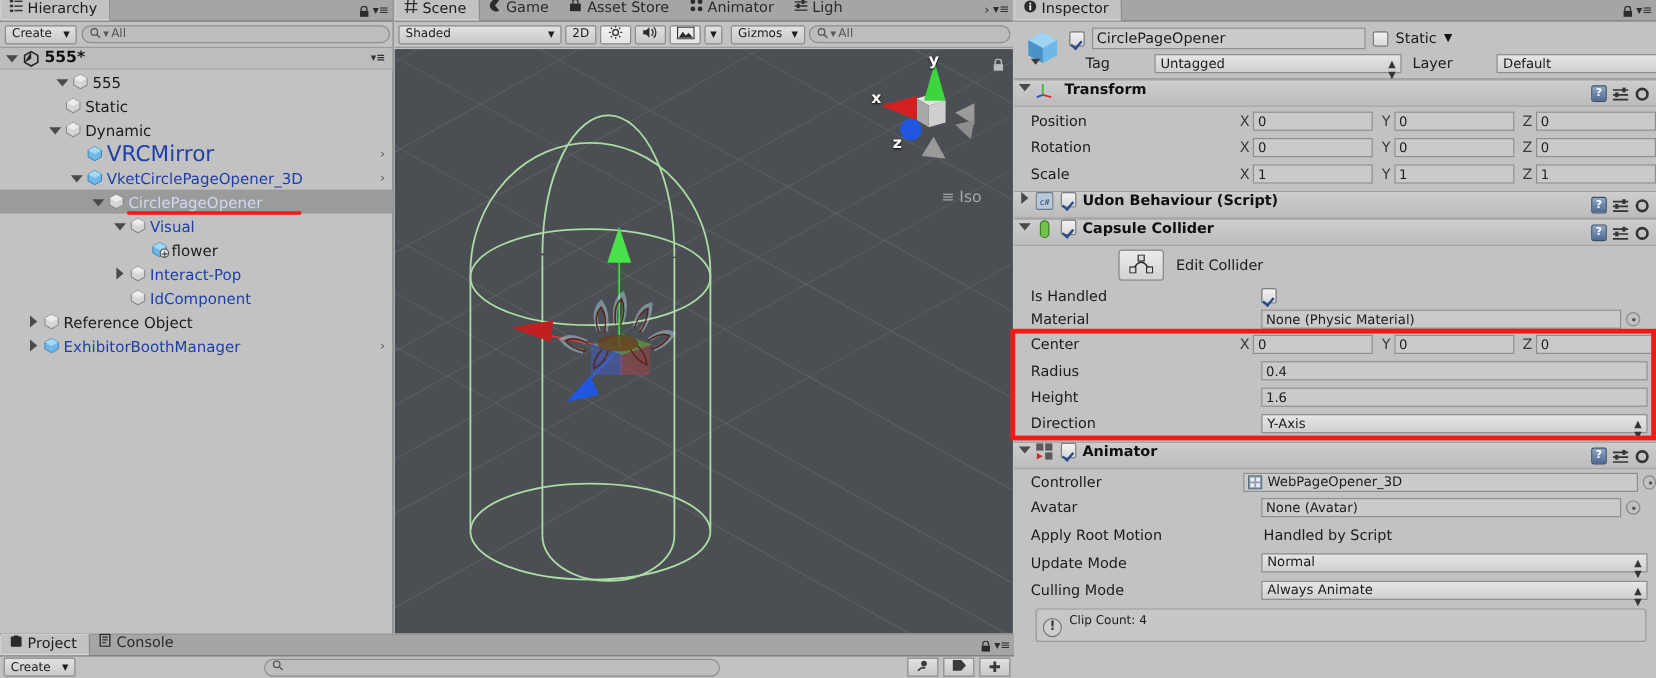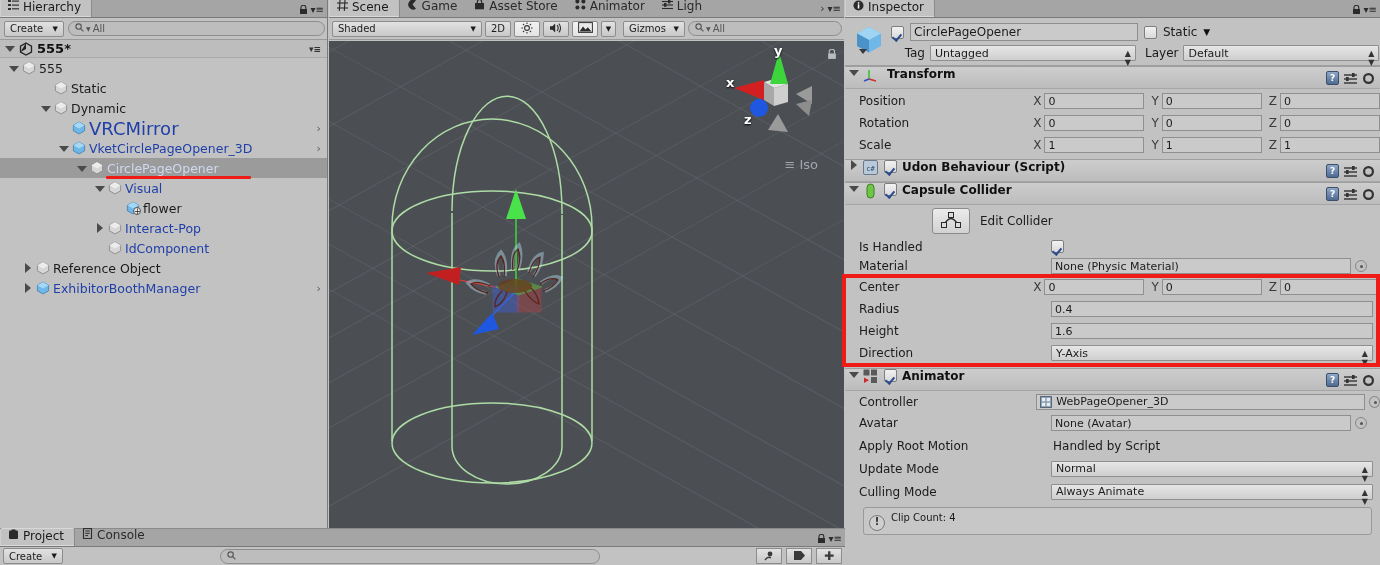--- a/index.html
+++ b/index.html
@@ -112,21 +112,21 @@
   .row { display:flex; align-items:center; height:22px; }
   .lbl { font-size:12px; color:#1b1b1b; }
   .field {
     background:#cacaca; border:1px solid #8f8f8f;
     height:16px; display:flex; align-items:center; padding:0 3px;
     font-size:11px; color:#1b1b1b; overflow:hidden; white-space:nowrap;
   }
   .popup {
     background:linear-gradient(#e6e6e6,#cfcfcf); border:1px solid #8f8f8f;
     height:16px; display:flex; align-items:center; padding:0 4px;
-    font-size:11px; color:#1b1b1b; position:relative; border-radius:1px;
+    font-size:11px; color:#1b1b1b; position:relative; border-radius:1px;margin-left:32px;
   }
   .popup .ud { position:absolute; right:4px; top:3px; font-size:8px; line-height:9px; color:#333; }
   .cbox {
     width:13px; height:13px; background:linear-gradient(#f2f2f2,#d9d9d9);
     border:1px solid #7e7e7e; border-radius:2px; position:relative; flex:none;
   }
   .cbox.checked::after {
     content:""; position:absolute; left:2px; top:5px; width:4px; height:7px;
     border:solid #2c4c8c; border-width:0 2px 2px 0; transform:rotate(40deg);
   }
@@ -224,21 +224,21 @@
         <svg width="14" height="14" viewBox="0 0 14 14">
             <polygon points="7,1 12.5,4.2 12.5,10 7,13 1.5,10 1.5,4.2" fill="none" stroke="#222" stroke-width="1.3"></polygon>
             <polygon points="7,1 7,7 1.5,10" fill="#222"></polygon>
           </svg>
       </span>
       <span style="font-size:13px;">555*</span>
       <span style="position:absolute;right:6px;font-size:9px;color:#333;">▾≡</span>
     </div>
 
     <div class="htree" id="htree">
-        <div class="hrow" style="padding-left: 8px;">
+        <div class="hrow" style="padding-left: 22px; margin-left: 24px;">
           <span class="arrow down"></span>
           <span class="cube"><svg width="14" height="14" viewBox="0 0 14 14">
               <polygon points="7,1 12.6,4.2 12.6,9.8 7,13 1.4,9.8 1.4,4.2" fill="#d6d6d6" stroke="#8a8a8a" stroke-width="0.9"></polygon>
               <polygon points="7,1 12.6,4.2 7,7.4 1.4,4.2" fill="#ececec"></polygon>
             </svg></span>
           <span class="hlabel dark" style="font-size: 12.5px;">555</span>
         </div>
         <div class="hrow" style="padding-left: 40px;">
           <span class="arrow"></span>
           <span class="cube"><svg width="14" height="14" viewBox="0 0 14 14">
@@ -381,21 +381,21 @@
             </svg></span>
           <span style="font-size: 12px;">Ligh</span>
         </div>
         <div class="tabbar-right">
         <span style="font-size:11px;color:#333;">›</span>
         <span style="font-size:10px;color:#2b2b2b;">▾≡</span>
       </div>
     </div>
 
     <div class="toolbar" style="gap:3px;padding-left:3px;">
-      <div class="tbtn" style="width:150px;justify-content:space-between;">
+      <div class="tbtn" style="width:136px;justify-content:space-between;">
         <span>Shaded</span>
         <span style="font-size:7px;">▼</span>
       </div>
       <div class="tbtn" style="width:26px;">
         <span>2D</span>
       </div>
       <div class="tbtn" style="width:26px;background:linear-gradient(#f2f2f2,#e4e4e4);">
         <span>
           <svg width="12" height="12" viewBox="0 0 12 12">
               <circle cx="6" cy="6" r="2.4" fill="none" stroke="#333" stroke-width="1.1"></circle>

